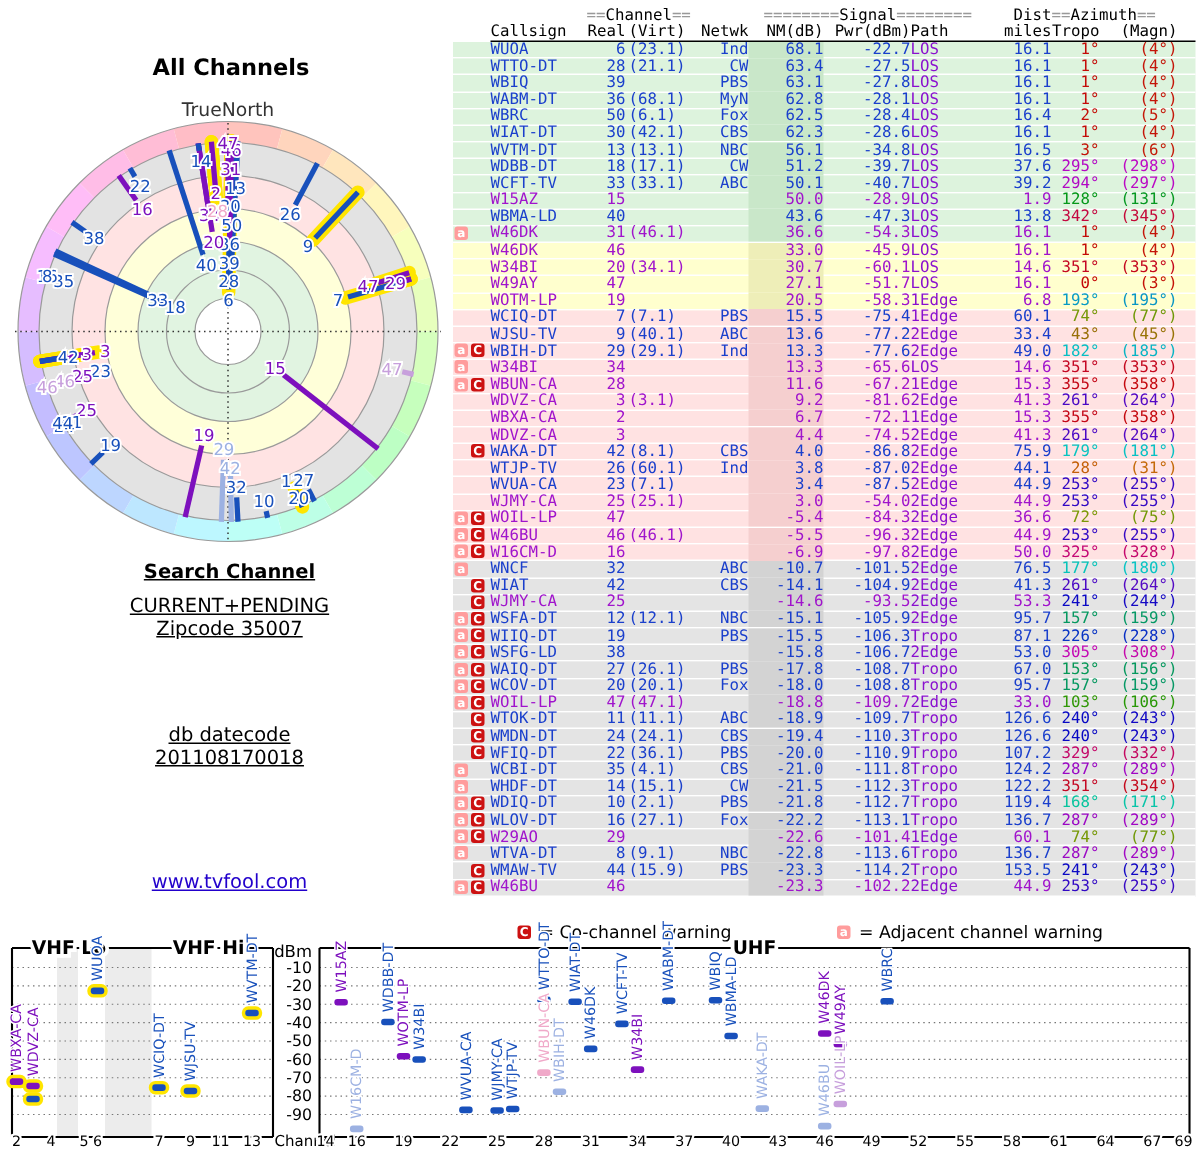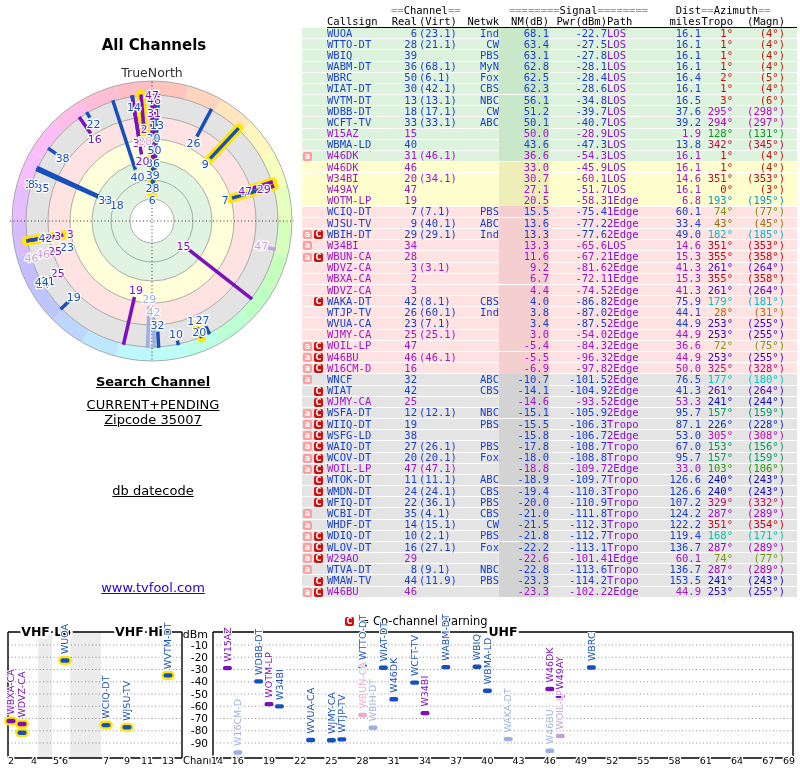--- a/index.html
+++ b/index.html
@@ -204,20 +204,21 @@
     <text x="152" y="47" text-anchor="middle" font-size="12.5" font-family="DejaVu Sans,sans-serif" fill="#333">TrueNorth</text>
   </svg>
 
 <div class="abs" id="search-block">
   <div id="search-heading">Search Channel</div>
   <div class="crit-line">CURRENT+PENDING</div>
   <div class="crit-line">Zipcode 35007</div>
 </div>
 <div class="abs" id="db-block">
   <div class="crit-line">db datecode</div>
+  <div class="crit-line">201108170018</div>
 </div>
 <div class="abs" id="site-link-wrap">
   <span id="site-link">www.tvfool.com</span>
 </div>
 
 <div class="abs" id="tbl">
   <div class="hrow">
     <span class="hc wcs"></span>
     <span class="hc grp-ch"><span class="deco">==</span><span>Channel</span><span class="deco">==</span></span>
     <span class="hc wnw"></span>
@@ -872,21 +873,21 @@
         <span class="cell wpw">-113.6</span>
         <span class="cell wpa" style="color:#8a10cf">Tropo</span>
         <span class="cell wmi">136.7</span>
         <span class="cell wtr" style="color:hsl(287,92%,40%)">287°</span>
         <span class="cell wmg" style="color:hsl(289,92%,40%)">(289°)</span>
       </div>
       <div class="trow bg-e" style="color:#1a3fcc">
         <span class="cell mk"><i class="bdg bdg-a" style="visibility:hidden">a</i><i class="bdg bdg-c" style="visibility:visible">C</i></span>
         <span class="cell wcs">WMAW-TV</span>
         <span class="cell wre">44</span>
-        <span class="cell wvi">(11.9)</span>
+        <span class="cell wvi">(15.9)</span>
         <span class="cell wnw" style="color:#1a3fcc">PBS</span>
         <span class="cell wnm shade-e">-23.3</span>
         <span class="cell wpw">-114.2</span>
         <span class="cell wpa" style="color:#8a10cf">Tropo</span>
         <span class="cell wmi">153.5</span>
         <span class="cell wtr" style="color:hsl(241,92%,40%)">241°</span>
         <span class="cell wmg" style="color:hsl(243,92%,40%)">(243°)</span>
       </div>
       <div class="trow bg-e" style="color:#a014cc">
         <span class="cell mk"><i class="bdg bdg-a" style="visibility:visible">a</i><i class="bdg bdg-c" style="visibility:visible">C</i></span>
@@ -901,20 +902,24 @@
         <span class="cell wtr" style="color:hsl(253,92%,40%)">253°</span>
         <span class="cell wmg" style="color:hsl(255,92%,40%)">(255°)</span>
       </div>
     </div>
 </div>
 
 <div class="abs" id="legend">
   <span class="leg-item" style="left:345px">
     <i class="bdg bdg-c">C</i>
     <span>= Co-channel warning</span>
+  </span>
+  <span class="leg-item" style="left:558px">
+    <i class="bdg bdg-a">a</i>
+    <span>= Adjacent channel warning</span>
   </span>
 </div>
 
 <svg class="abs" id="spectrum-svg" width="800" height="156">
     <rect x="38" y="20" width="14" height="126" fill="#ececec"></rect>
     <rect x="70" y="20" width="31" height="126" fill="#ececec"></rect>
     <line x1="8" y1="33" x2="182" y2="33" stroke="#777" stroke-width="0.8" stroke-dasharray="1,2.5"></line>
     <line x1="213" y1="33" x2="793" y2="33" stroke="#777" stroke-width="0.8" stroke-dasharray="1,2.5"></line>
     <text x="208" y="36.5" text-anchor="end" font-size="10.5" font-family="DejaVu Sans,sans-serif" fill="#000">-10</text>
     <line x1="8" y1="45.25" x2="182" y2="45.25" stroke="#777" stroke-width="0.8" stroke-dasharray="1,2.5"></line>

